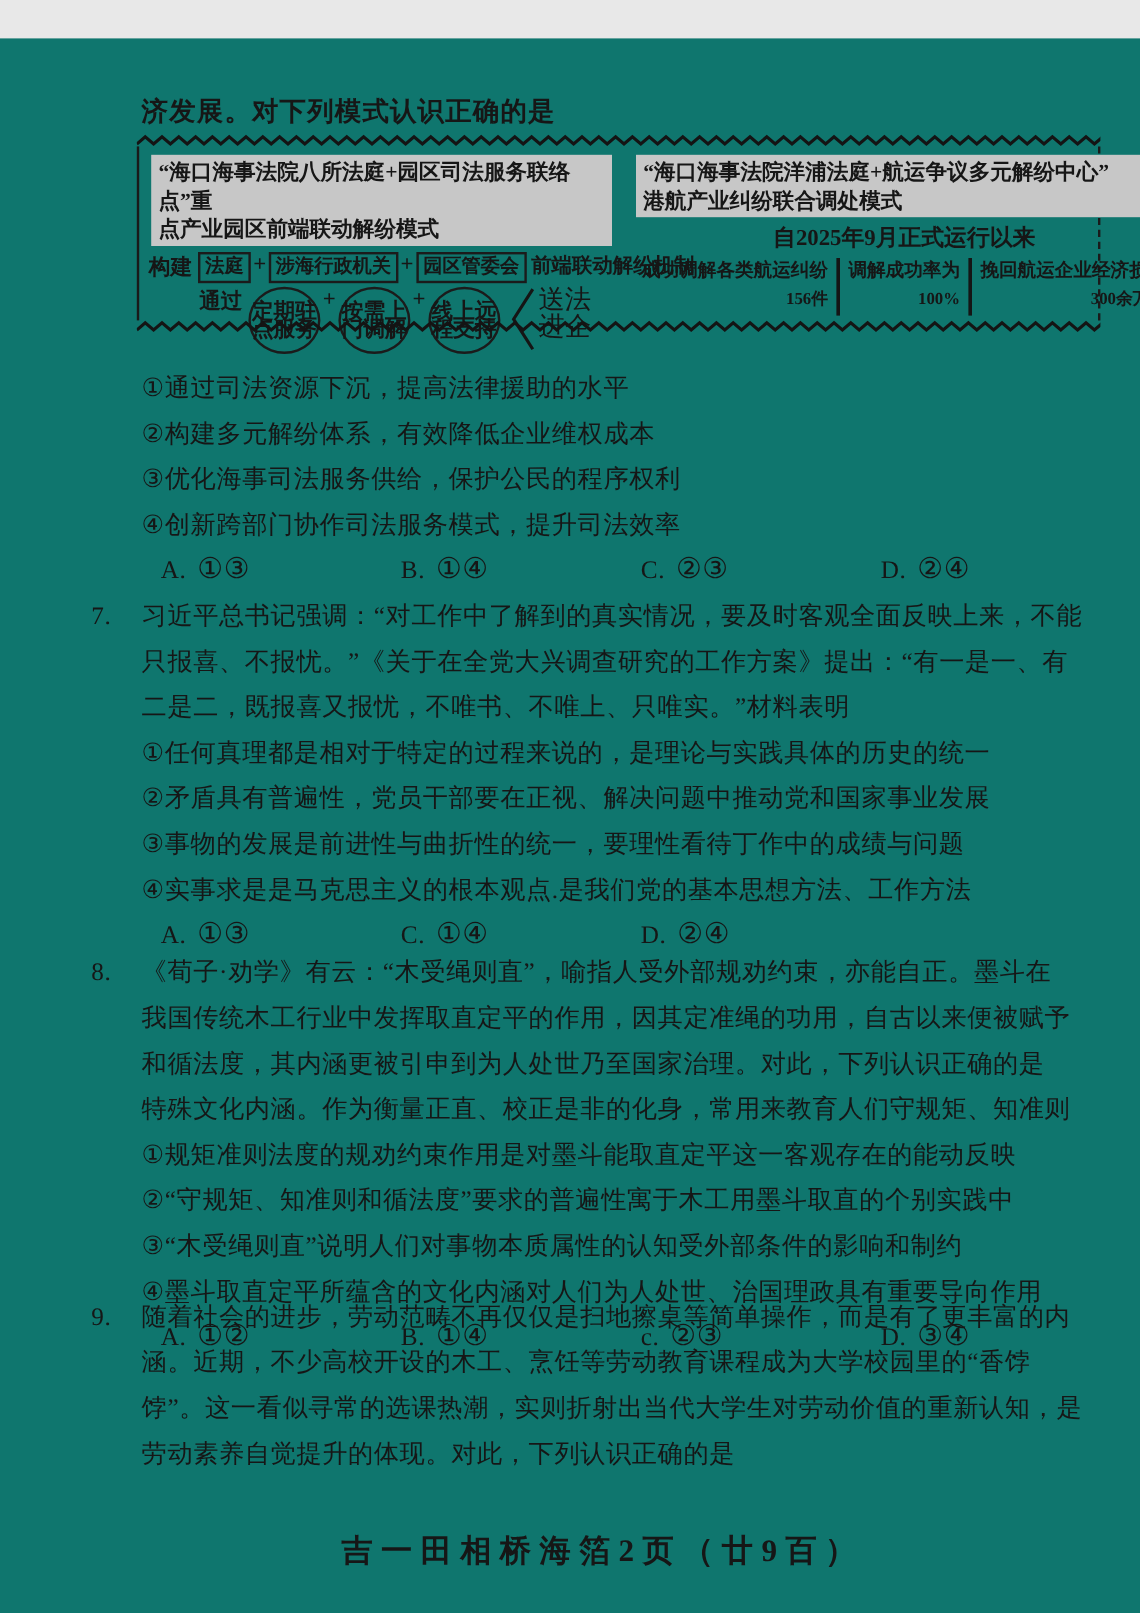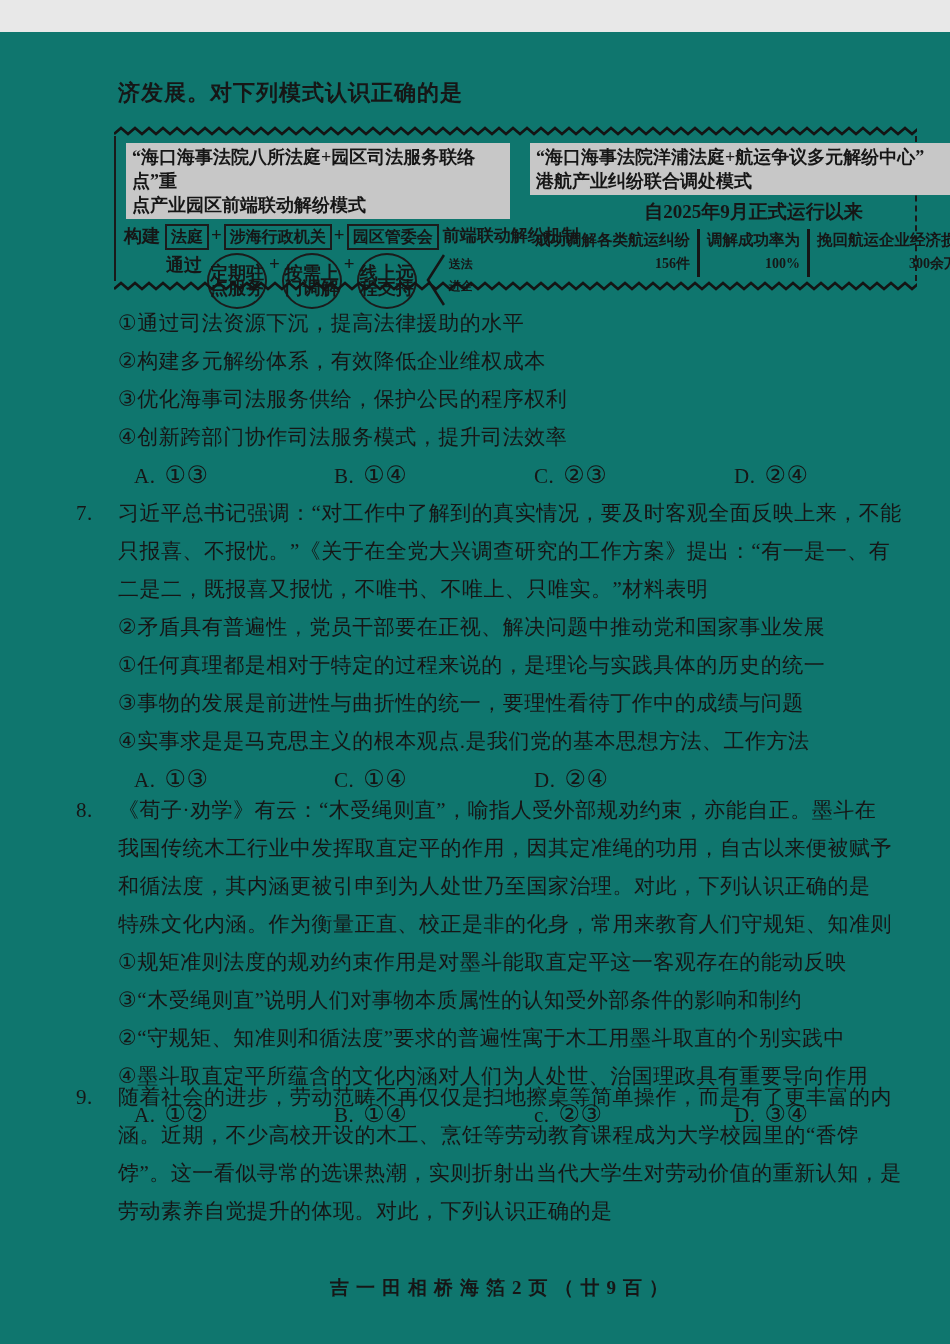--- a/index.html
+++ b/index.html
@@ -8,21 +8,21 @@
     width:950px;height:1344px;
     background:#0f766e;
     font-family:"Liberation Serif","DejaVu Serif","DejaVu Sans",serif;
     color:#161616;
     overflow:hidden;
     margin-top:32px;
   }
   .intro{position:absolute;top:46px;left:118px;font-size:22px;font-weight:600;letter-spacing:1px;}
 
   
-  .figure{position:absolute;top:95px;left:114px;width:803px;height:163px;}
+  .figure{position:absolute;top:81px;left:114px;width:803px;height:163px;}
   .zigzag{position:absolute;left:0;width:100%;height:12px;display:block;}
   .zigzag.top{top:-2px;}
   .zigzag.bottom{bottom:-2px;}
   .figure-body{
     position:absolute;top:9px;bottom:9px;left:0;right:0;
     border-left:2px solid #1a1a1a;
     border-right:2px dashed #1a1a1a;
     display:flex;
   }
   .panel{box-sizing:border-box;padding:5px 8px 4px 8px;}
@@ -40,21 +40,21 @@
   .tagbox{border:2px solid #1b1b1b;padding:0 4px;font-size:16px;line-height:22px;}
   .plus{font-size:19px;margin:0 2px;font-weight:bold;}
   .build-suffix{margin-left:4px;font-size:17px;}
   .via-row{margin-top:3px;margin-left:42px;}
   .circle{
     width:56px;height:52px;border:2.5px solid #1b1b1b;border-radius:50%;
     display:flex;flex-direction:column;align-items:center;justify-content:center;
     font-size:18px;line-height:15px;font-weight:bold;flex:0 0 auto;
   }
   .angle-icon{margin:0 4px 0 8px;flex:0 0 auto;}
-  .angle-text{font-size:12px;line-height:22px;font-weight:bold;}
+  .angle-text{font-size:22px;line-height:22px;font-weight:normal;}
 
   .right-subtitle{text-align:center;font-size:19px;font-weight:bold;margin:2px 0 4px 0;}
   .stats{display:flex;align-items:stretch;}
   .stat{padding:0 7px;}
   .stat + .stat{border-left:3px solid #151515;}
   .stat-label{font-size:15.5px;font-weight:bold;white-space:nowrap;line-height:22px;}
   .stat-value{font-size:14px;font-weight:bold;text-align:right;line-height:26px;}
 
   
   .tblock{position:absolute;left:76px;width:848px;font-size:21px;line-height:38px;letter-spacing:0.5px;}
@@ -64,21 +64,21 @@
   .opts{display:grid;grid-template-columns:200px 200px 200px 1fr;padding-left:58px;white-space:nowrap;}
   .opt-letter{margin-right:9px;}
   .circ{font-size:24px;}
   .statements{top:272px;}
   .q7{top:462px;}
   .q8{top:759px;}
   .q9{top:1046px;}
 
   .footer{
     position:absolute;top:1243px;left:0;right:0;
-    text-align:center;font-size:19px;font-weight:bold;letter-spacing:7px;
+    text-align:center;font-size:26px;font-weight:bold;letter-spacing:7px;
     padding-left:55px;
   }
 </style>
 </head>
 <body>
 
 <div class="page">
 
   <div class="intro">济发展。对下列模式认识正确的是</div>
 
@@ -168,39 +168,39 @@
       <span class="opt"><span class="opt-letter">B.</span><span class="circ">①④</span></span>
       <span class="opt"><span class="opt-letter">C.</span><span class="circ">②③</span></span>
       <span class="opt"><span class="opt-letter">D.</span><span class="circ">②④</span></span>
     </div>
   </div>
 
   <div class="tblock q7">
     <div class="qline first"><span class="qnum">7.</span><span>习近平总书记强调：“对工作中了解到的真实情况，要及时客观全面反映上来，不能</span></div>
     <div class="qline">只报喜、不报忧。”《关于在全党大兴调查研究的工作方案》提出：“有一是一、有</div>
     <div class="qline">二是二，既报喜又报忧，不唯书、不唯上、只唯实。”材料表明</div>
+    <div class="qline">①任何真理都是相对于特定的过程来说的，是理论与实践具体的历史的统一</div>
     <div class="qline">②矛盾具有普遍性，党员干部要在正视、解决问题中推动党和国家事业发展</div>
-    <div class="qline">①任何真理都是相对于特定的过程来说的，是理论与实践具体的历史的统一</div>
     <div class="qline">③事物的发展是前进性与曲折性的统一，要理性看待丁作中的成绩与问题</div>
     <div class="qline">④实事求是是马克思主义的根本观点.是我们党的基本思想方法、工作方法</div>
     <div class="opts">
       <span class="opt"><span class="opt-letter">A.</span><span class="circ">①③</span></span>
       <span class="opt"><span class="opt-letter">C.</span><span class="circ">①④</span></span>
       <span class="opt"><span class="opt-letter">D.</span><span class="circ">②④</span></span>
     </div>
   </div>
 
   <div class="tblock q8">
     <div class="qline first"><span class="qnum">8.</span><span>《荀子·劝学》有云：“木受绳则直”，喻指人受外部规劝约束，亦能自正。墨斗在</span></div>
     <div class="qline">我国传统木工行业中发挥取直定平的作用，因其定准绳的功用，自古以来便被赋予</div>
     <div class="qline">和循法度，其内涵更被引申到为人处世乃至国家治理。对此，下列认识正确的是</div>
     <div class="qline">特殊文化内涵。作为衡量正直、校正是非的化身，常用来教育人们守规矩、知准则</div>
     <div class="qline">①规矩准则法度的规劝约束作用是对墨斗能取直定平这一客观存在的能动反映</div>
+    <div class="qline">②“守规矩、知准则和循法度”要求的普遍性寓于木工用墨斗取直的个别实践中</div>
     <div class="qline">③“木受绳则直”说明人们对事物本质属性的认知受外部条件的影响和制约</div>
-    <div class="qline">②“守规矩、知准则和循法度”要求的普遍性寓于木工用墨斗取直的个别实践中</div>
     <div class="qline">④墨斗取直定平所蕴含的文化内涵对人们为人处世、治国理政具有重要导向作用</div>
     <div class="opts">
       <span class="opt"><span class="opt-letter">A.</span><span class="circ">①②</span></span>
       <span class="opt"><span class="opt-letter">B.</span><span class="circ">①④</span></span>
       <span class="opt"><span class="opt-letter">c.</span><span class="circ">②③</span></span>
       <span class="opt"><span class="opt-letter">D.</span><span class="circ">③④</span></span>
     </div>
   </div>
 
   <div class="tblock q9">

